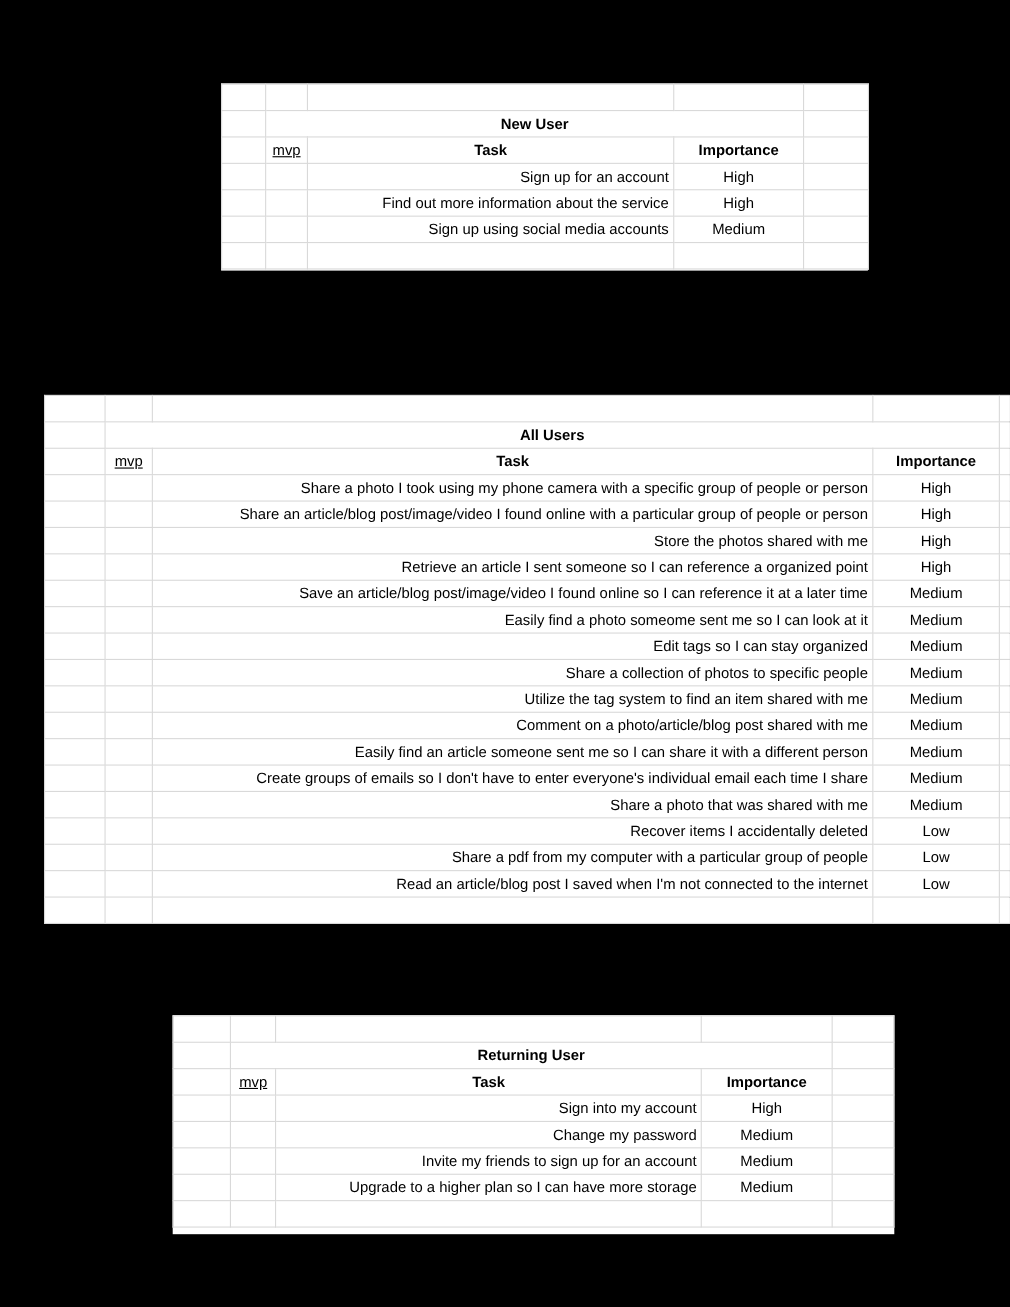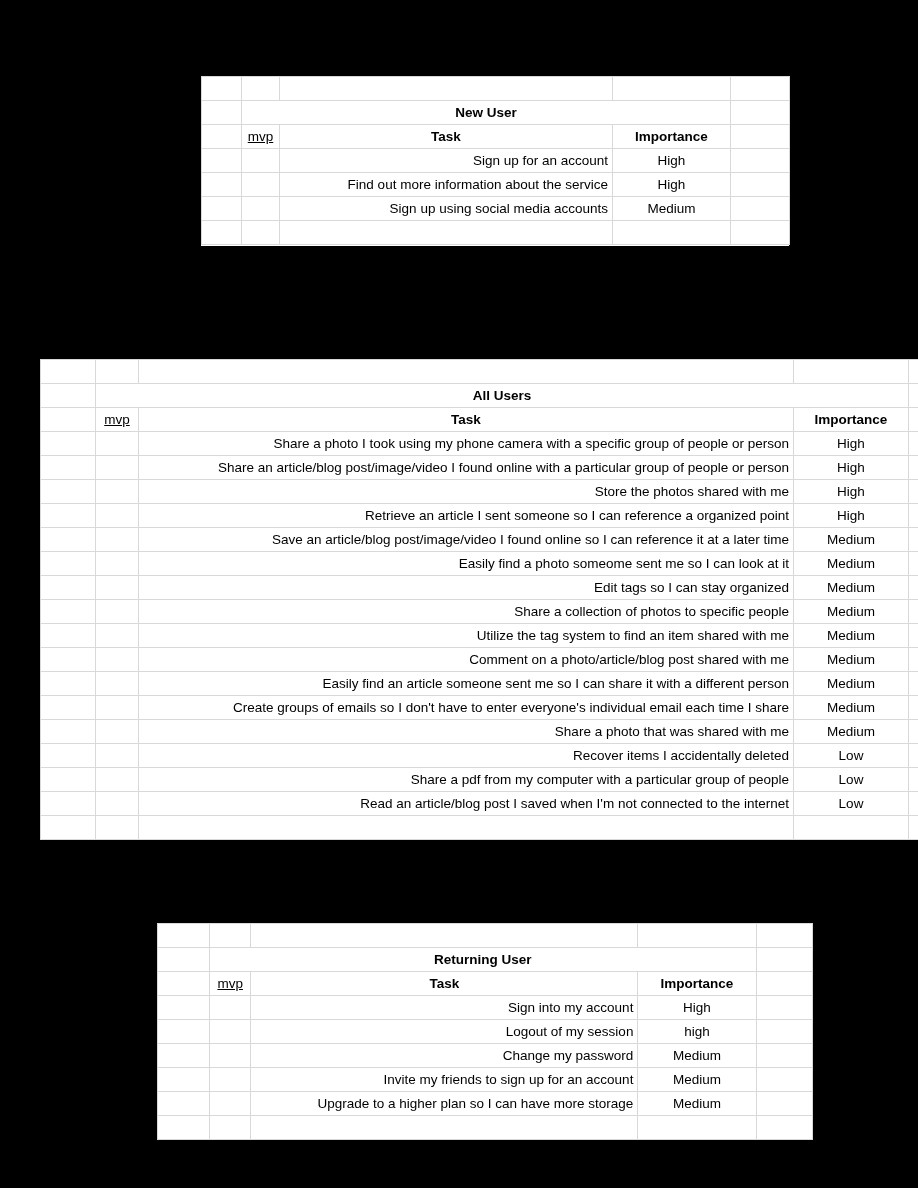--- a/index.html
+++ b/index.html
@@ -323,27 +323,20 @@
         <tr>
           <td class="blank"></td>
           <td class="mvp-on"></td>
           <td class="task">Sign into my account</td>
           <td class="imp">High</td>
           <td class="blank"></td>
         </tr>
         <tr>
           <td class="blank"></td>
           <td class="mvp-on"></td>
-          <td class="task">Logout of my session</td>
-          <td class="imp">high</td>
-          <td class="blank"></td>
-        </tr>
-        <tr>
-          <td class="blank"></td>
-          <td class="mvp-on"></td>
           <td class="task">Change my password</td>
           <td class="imp">Medium</td>
           <td class="blank"></td>
         </tr>
         <tr>
           <td class="blank"></td>
           <td class="mvp-off"></td>
           <td class="task">Invite my friends to sign up for an account</td>
           <td class="imp">Medium</td>
           <td class="blank"></td>

